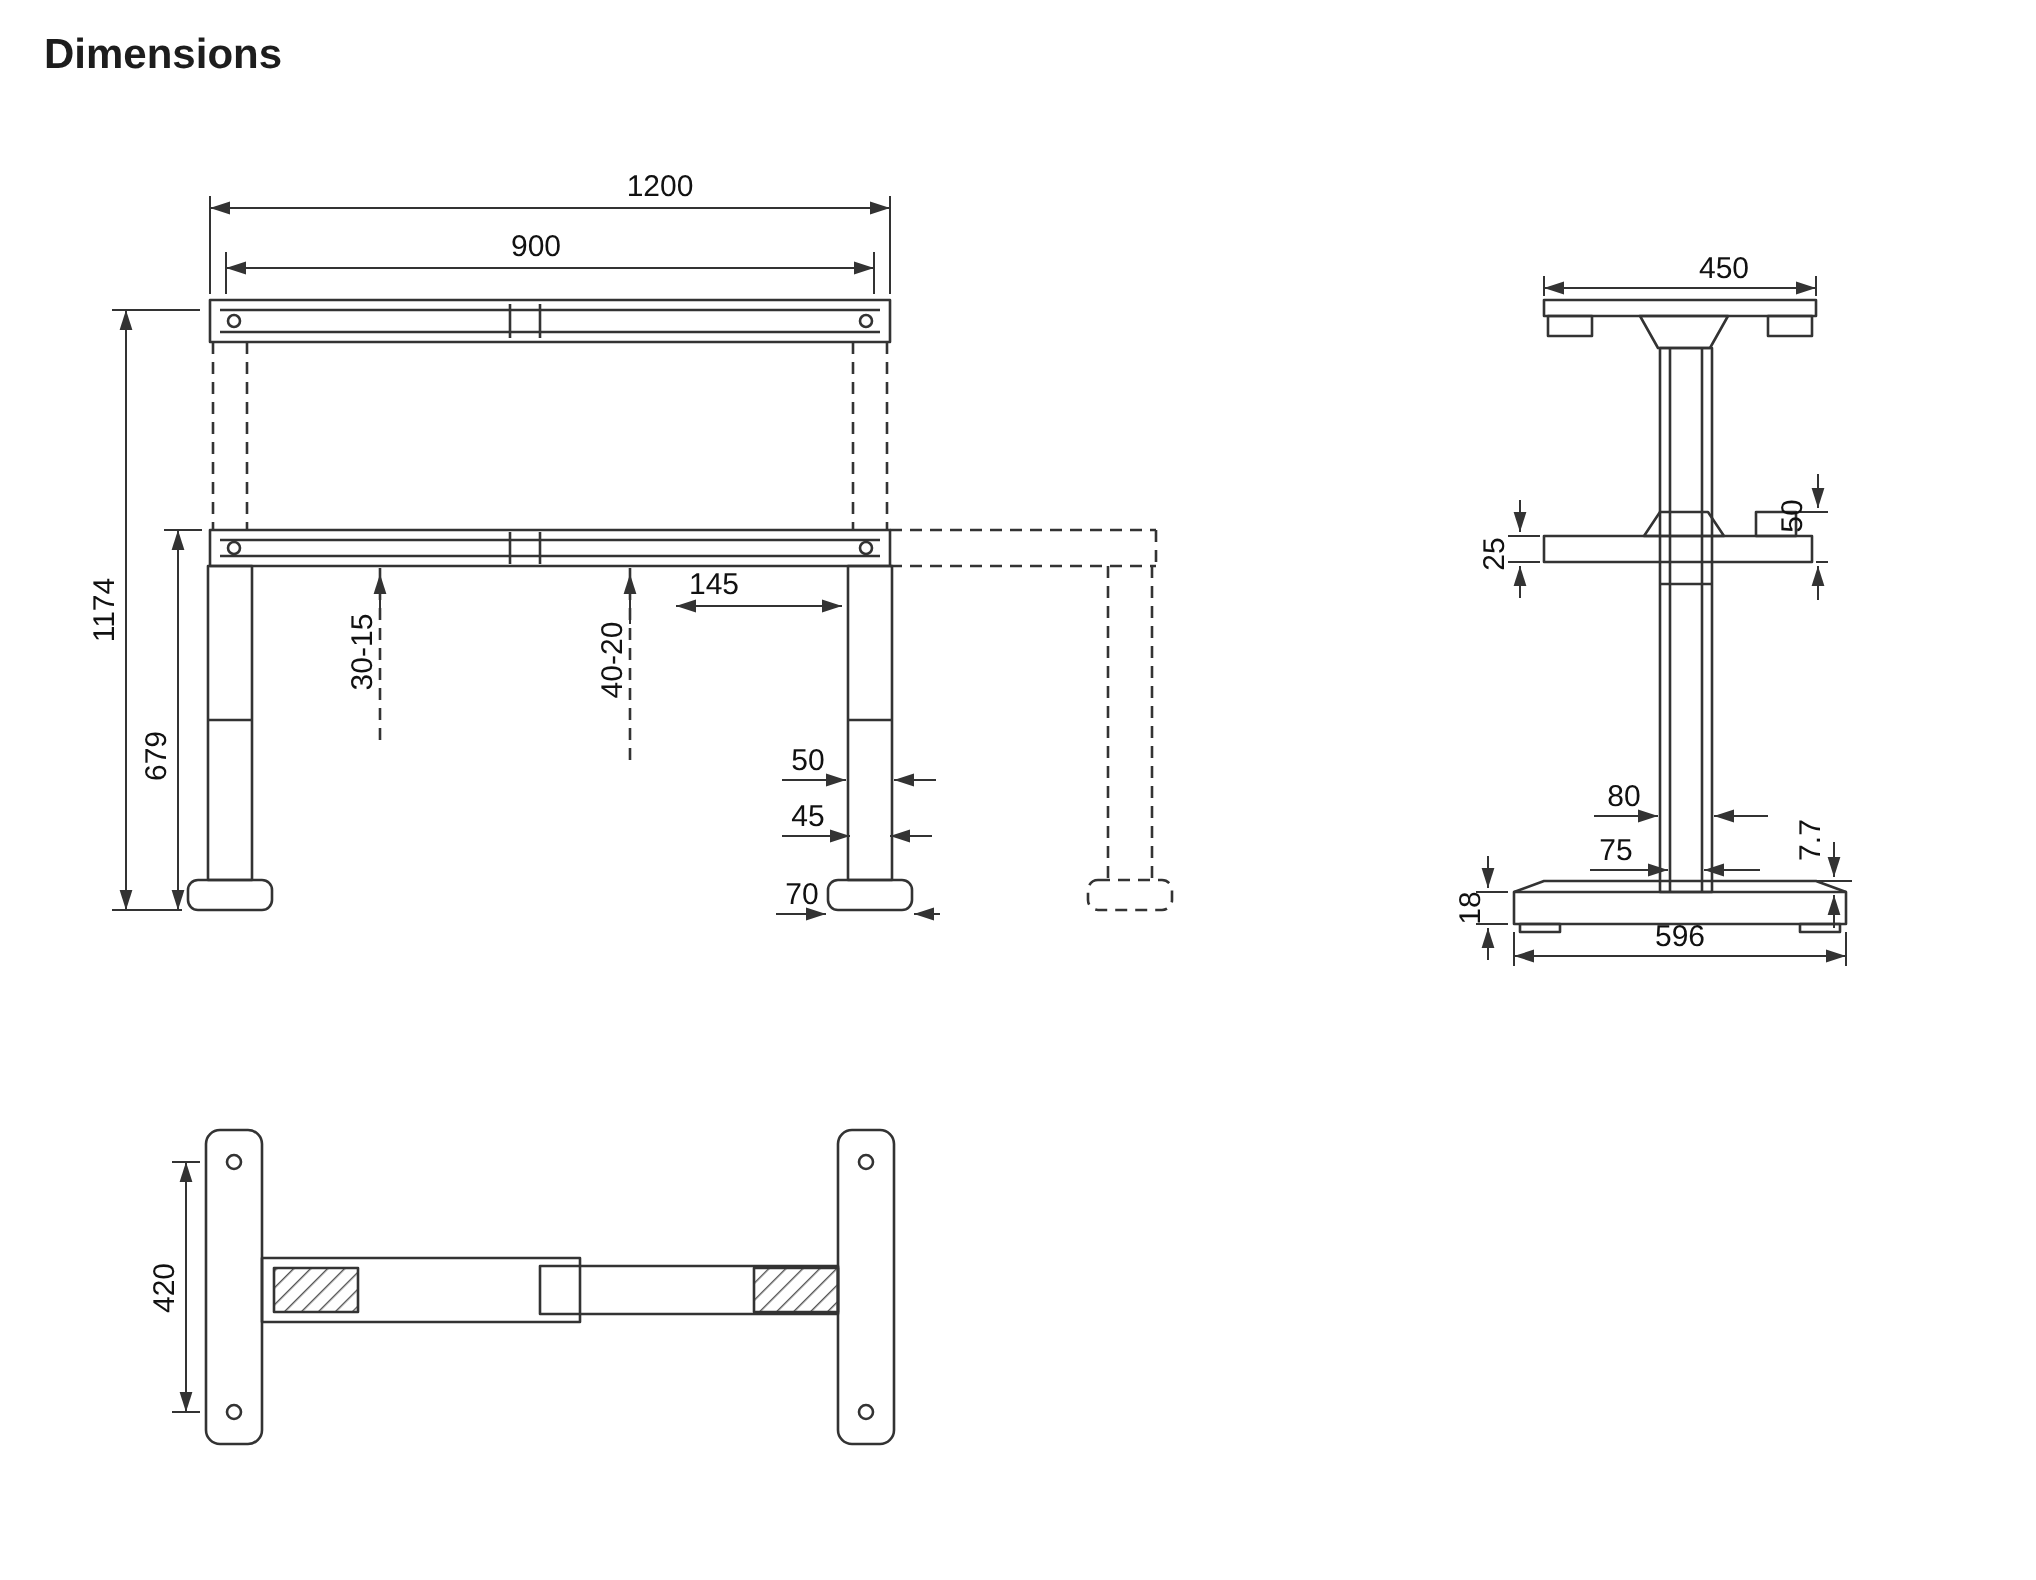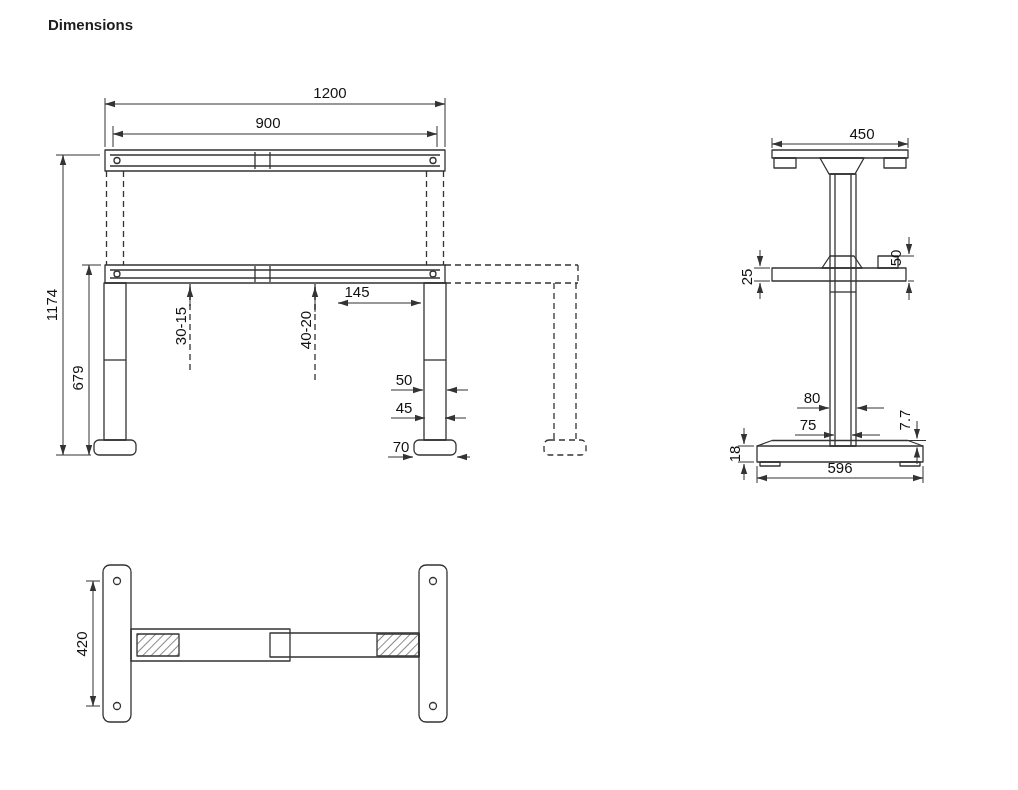--- a/index.html
+++ b/index.html
@@ -1,18 +1,18 @@
 <!DOCTYPE html>
 <html><head>
 <meta charset="utf-8">
 <style>
   * { margin:0; padding:0; box-sizing:border-box; }
   html, body { width:1018px; height:790px; background:#ffffff; font-family:"Liberation Sans", sans-serif; }
   .page { position:relative; width:1018px; height:790px; background:#ffffff; overflow:hidden; }
-  .title { position:absolute; left:48px; top:16px; font-size:15px; font-weight:700; color:#1d1d1d; }
+  .title { position:absolute; left:22px; top:16px; font-size:21px; font-weight:700; color:#1d1d1d; }
   svg.drawing { position:absolute; left:0; top:0; }
   .obj  { stroke:#333333; stroke-width:1.3; fill:none; stroke-linejoin:round; }
   .dim  { stroke:#333333; stroke-width:1; fill:none; }
   .dash { stroke-dasharray:6,4; }
   text  { font-family:"Liberation Sans", sans-serif; font-size:15px; fill:#111111; stroke:none; }
 </style>
 </head>
 <body>
 
 <div class="page">

